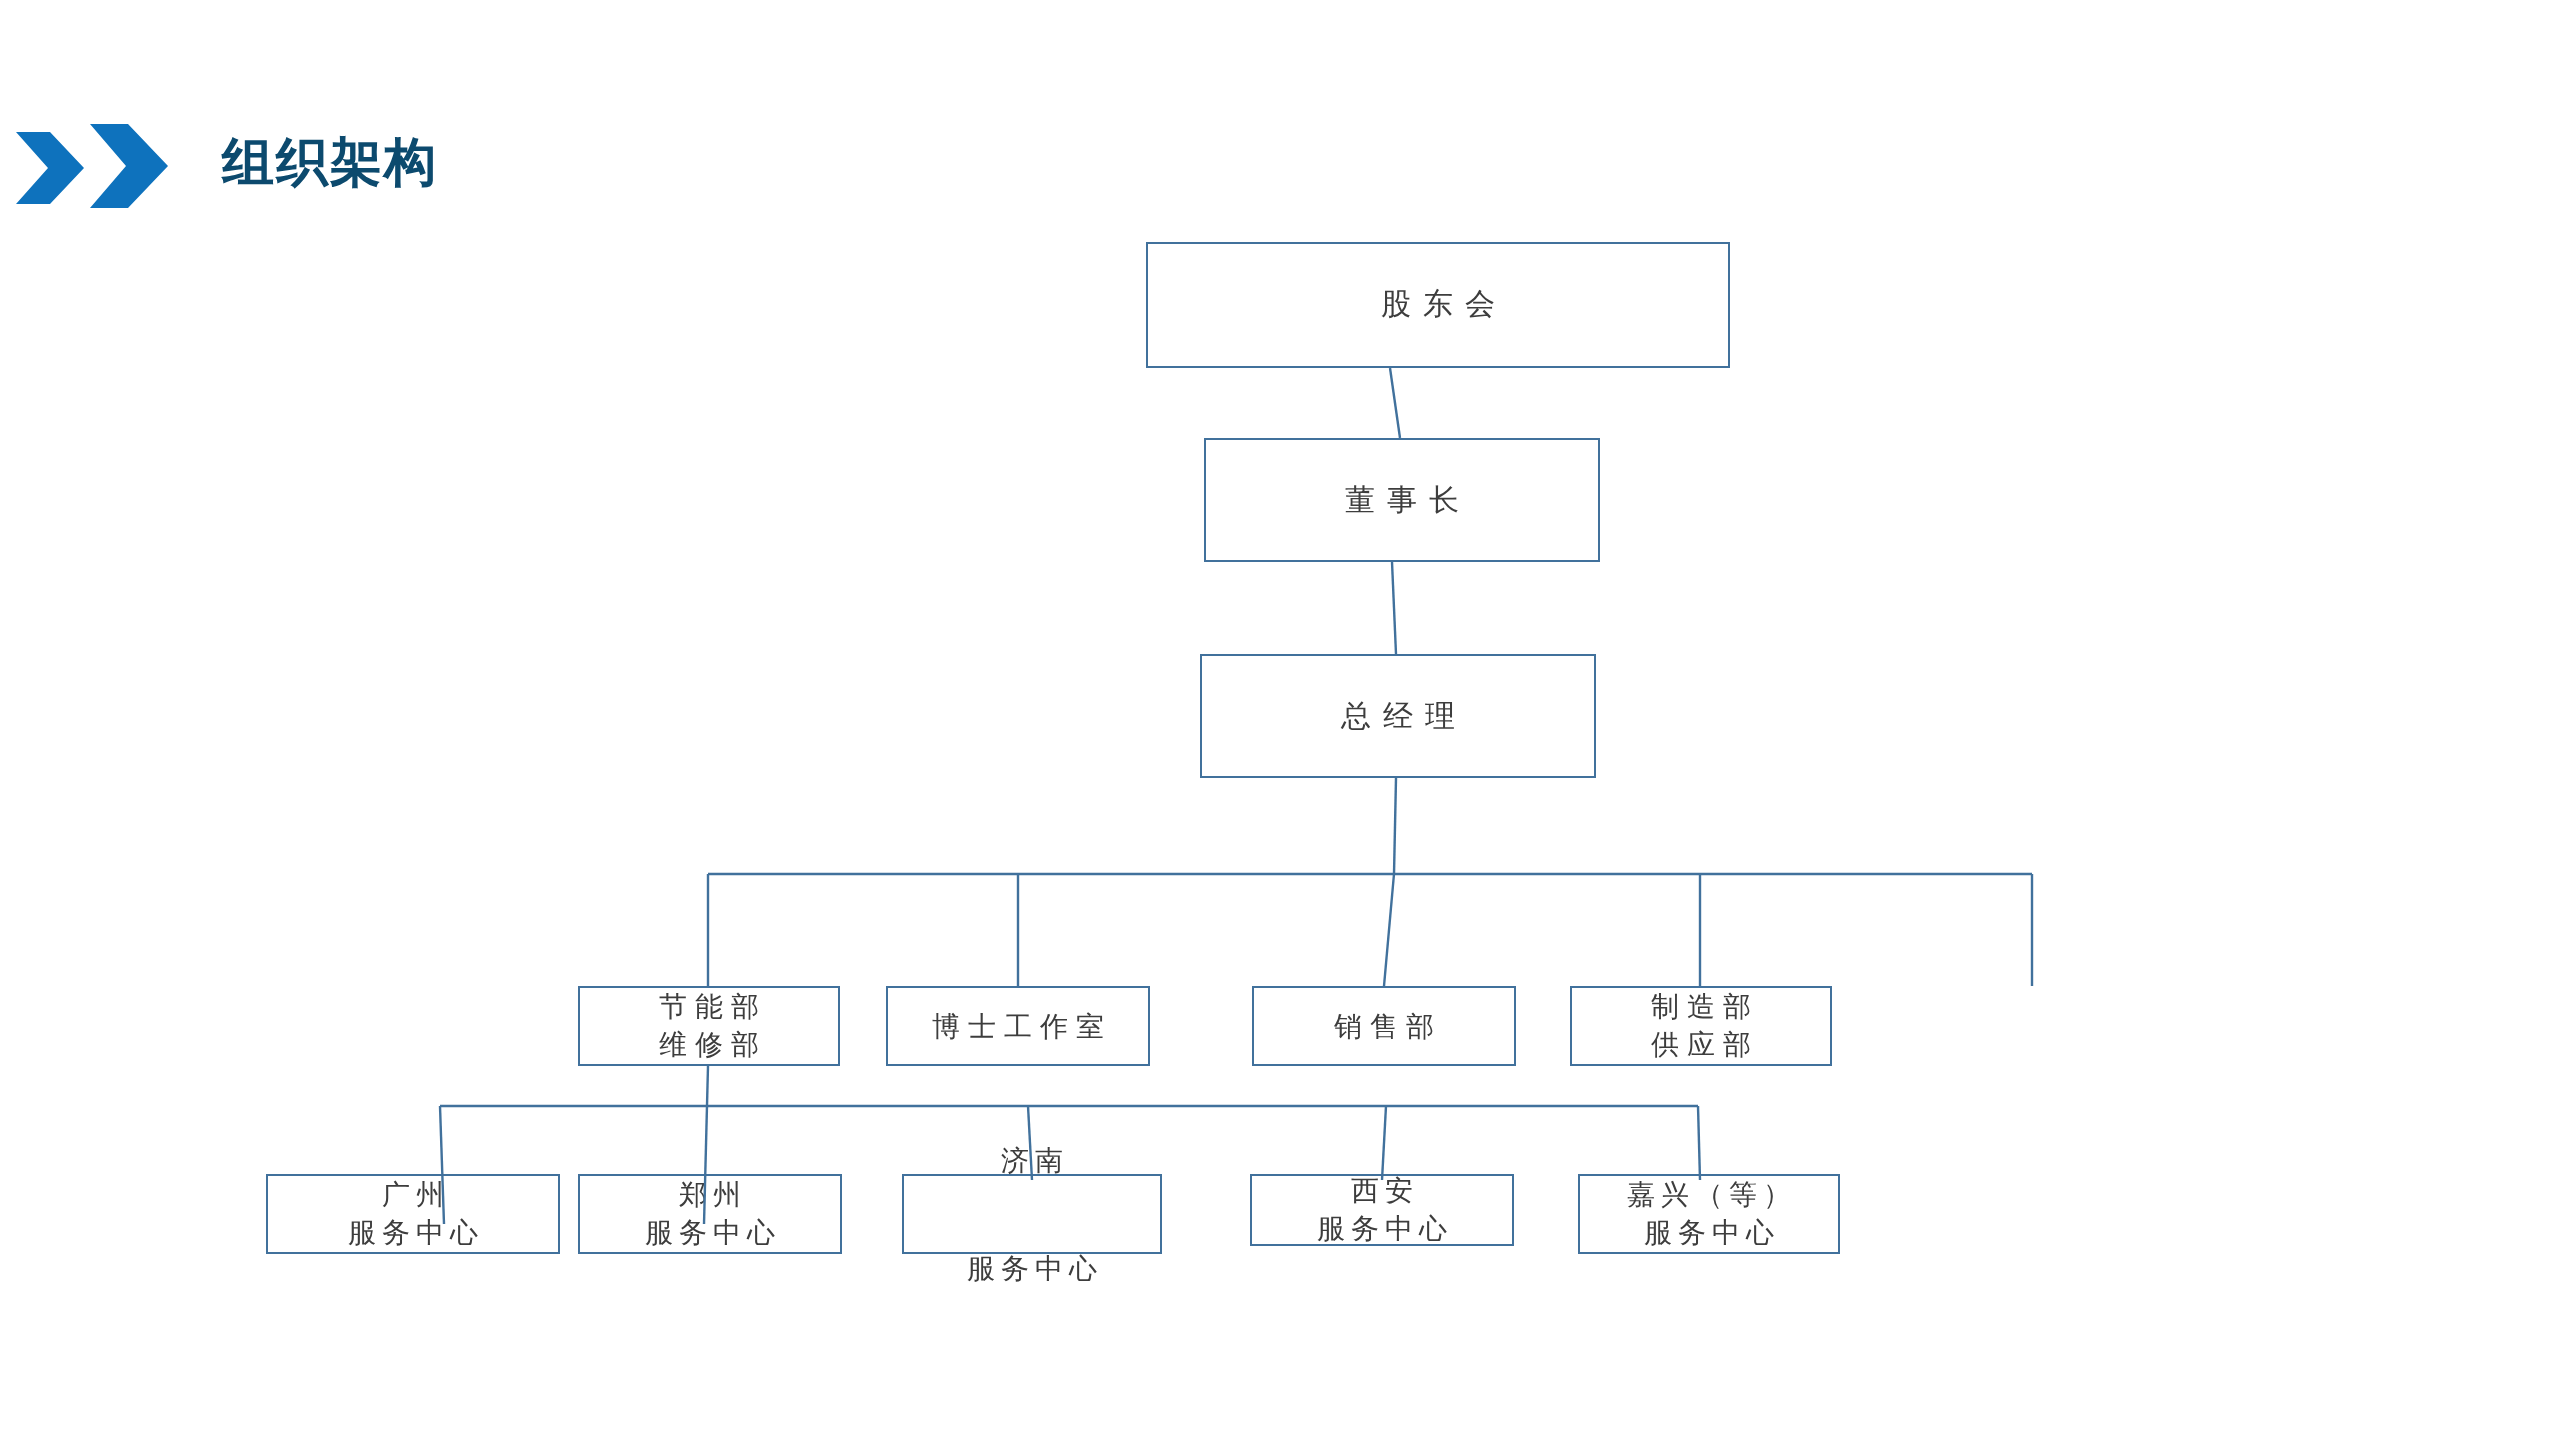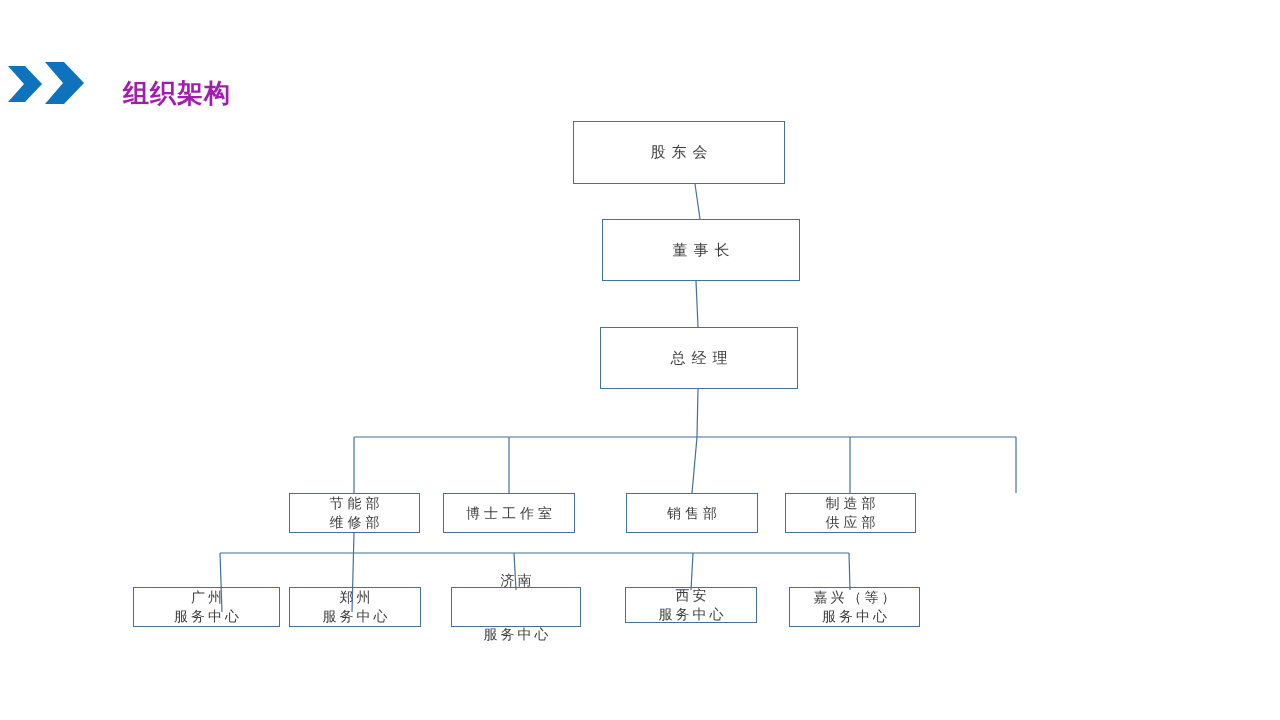--- a/index.html
+++ b/index.html
@@ -12,25 +12,25 @@
     font-family: "Liberation Sans", "DejaVu Sans", sans-serif;
   }
 
   
   .header { position: absolute; left: 0; top: 0; width: 1280px; height: 110px; }
   .chevrons { position: absolute; left: 8px; top: 60px; width: 78px; height: 46px; }
   .slide-title {
     position: absolute;
     left: 111px;
     top: 64px;
-    margin: 12px;
+    margin: 0;
     font-size: 26px;
     font-weight: bold;
     letter-spacing: 1px;
-    color: #a21caf;
+    color: #0c4a6e;
   }
 
   
   .node {
     position: absolute;
     box-sizing: border-box;
     background: #ffffff;
     border: 1px solid #41719C;
     display: flex;
     flex-direction: column;
@@ -38,21 +38,21 @@
     justify-content: center;
     color: #3d3d3d;
     text-align: center;
   }
   .node span { display: block; white-space: nowrap; }
 
   .lvl-top { font-size: 15px; letter-spacing: 6px; text-indent: 6px; }
   .lvl-mid { font-size: 14px; letter-spacing: 4px; text-indent: 4px; line-height: 19px; }
   .lvl-bot { font-size: 14px; letter-spacing: 3px; text-indent: 3px; line-height: 19px; }
 
-  .n-shareholders     { left: 573px; top: 121px; width: 212px; height: 63px; }
+  .n-shareholders     { left: 573px; top: 121px; width: 292px; height: 63px; }
   .n-chairman         { left: 602px; top: 219px; width: 198px; height: 62px; }
   .n-general-manager  { left: 600px; top: 327px; width: 198px; height: 62px; }
 
   .n-dept-0 { left: 289px; top: 493px; width: 131px; height: 40px; }
   .n-dept-1 { left: 443px; top: 493px; width: 132px; height: 40px; }
   .n-dept-2 { left: 626px; top: 493px; width: 132px; height: 40px; }
   .n-dept-3 { left: 785px; top: 493px; width: 131px; height: 40px; }
   .n-dept-4 { left: 950px; top: 493px; width: 133px; height: 40px; }
 
   .n-sc-0 { left: 133px; top: 587px; width: 147px; height: 40px; }

